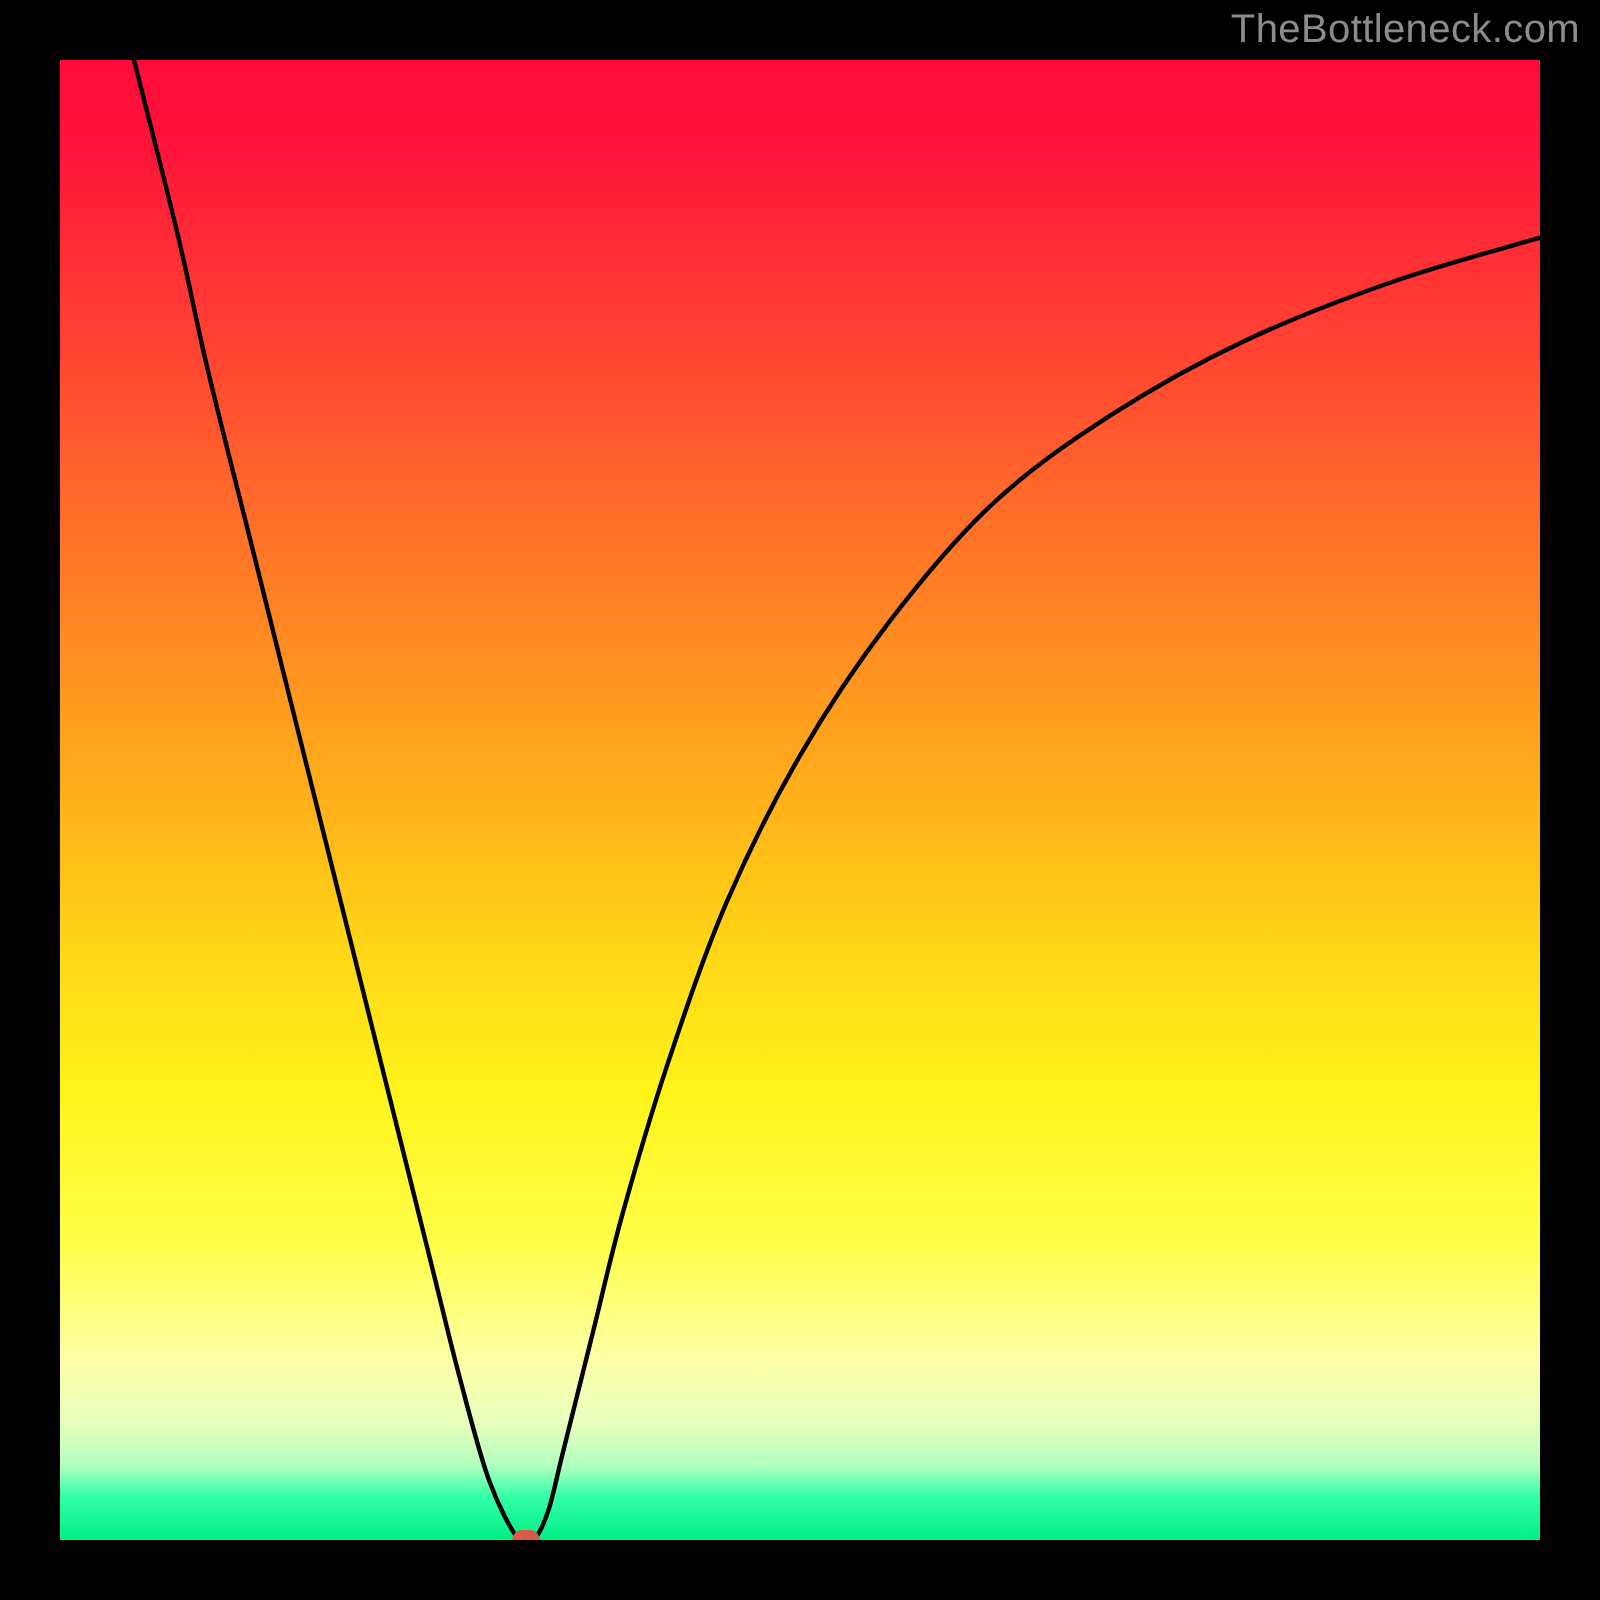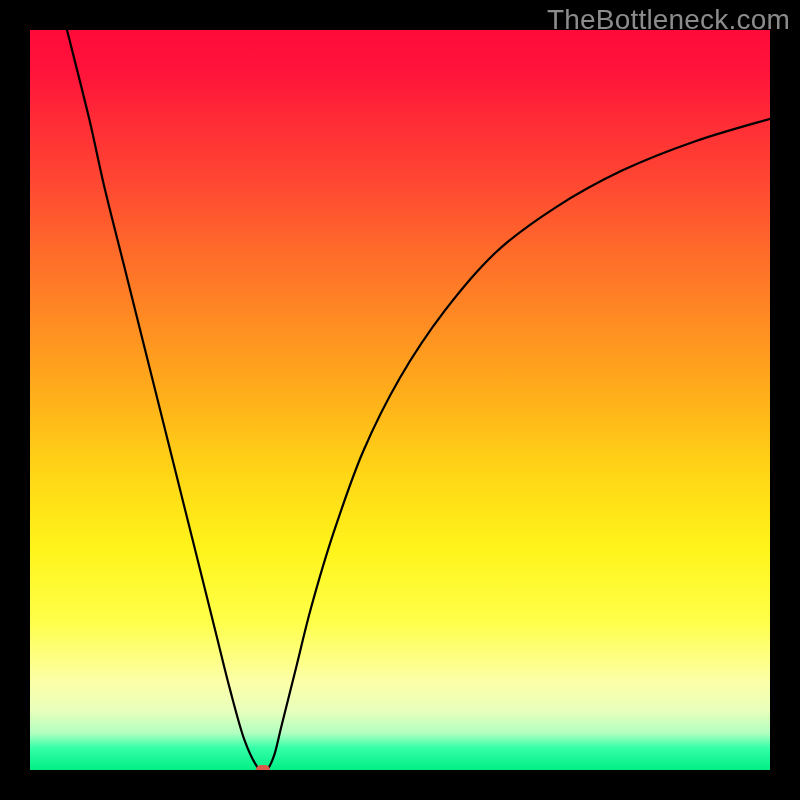--- a/index.html
+++ b/index.html
@@ -61,21 +61,21 @@
     height: 10px;
     border-radius: 5px;
     background: #da5a4a;
     transform: translate(-50%, -50%);
   }
   .watermark {
     position: absolute;
     top: 4px;
     right: 10px;
     color: #8c8c8c;
-    font-size: 28px;
+    font-size: 20px;
     font-weight: 500;
     letter-spacing: 0.2px;
     user-select: none;
   }
 </style>
 </head>
 <body>
 
 <div class="frame">
 

